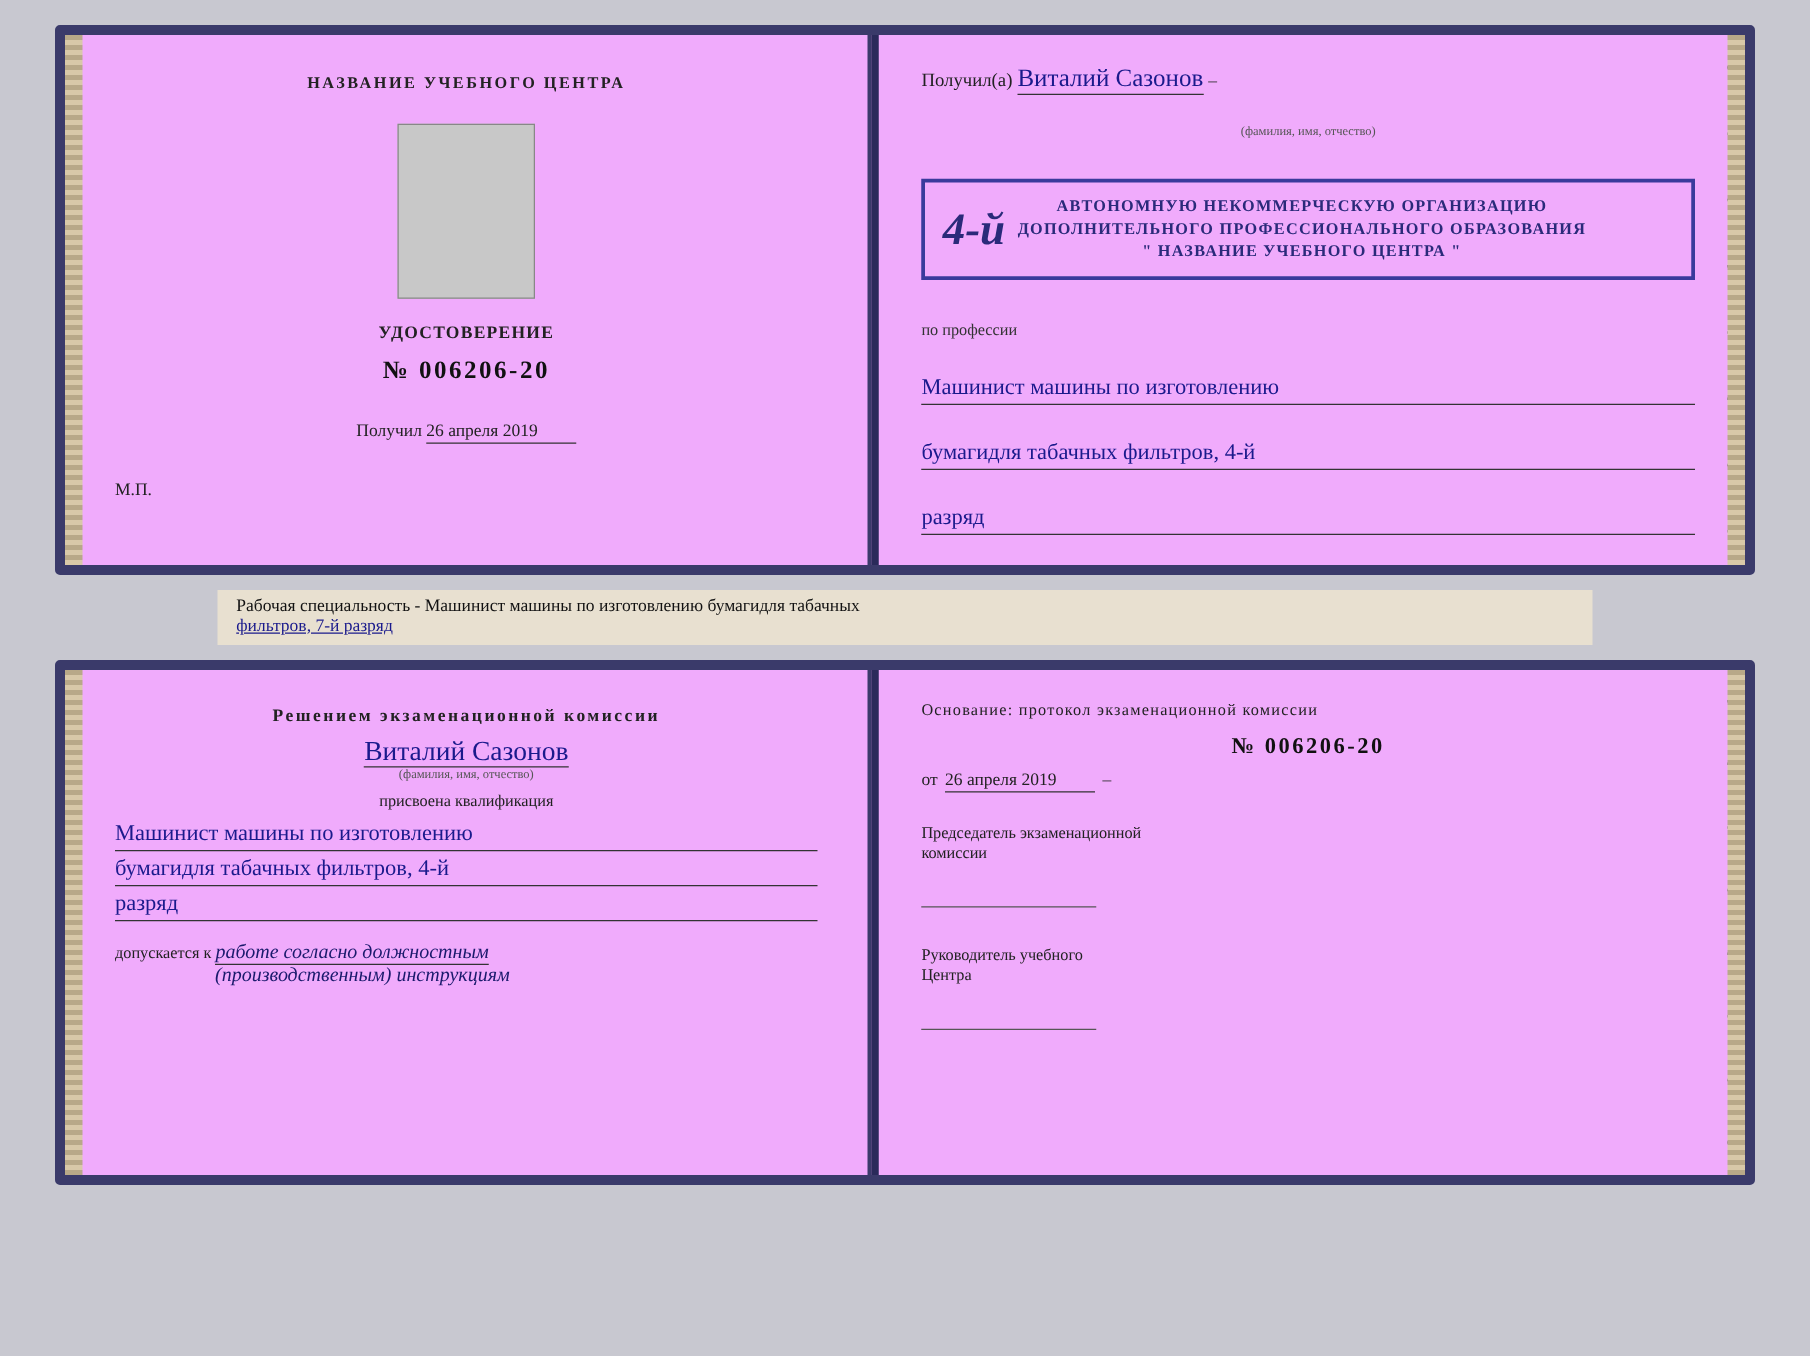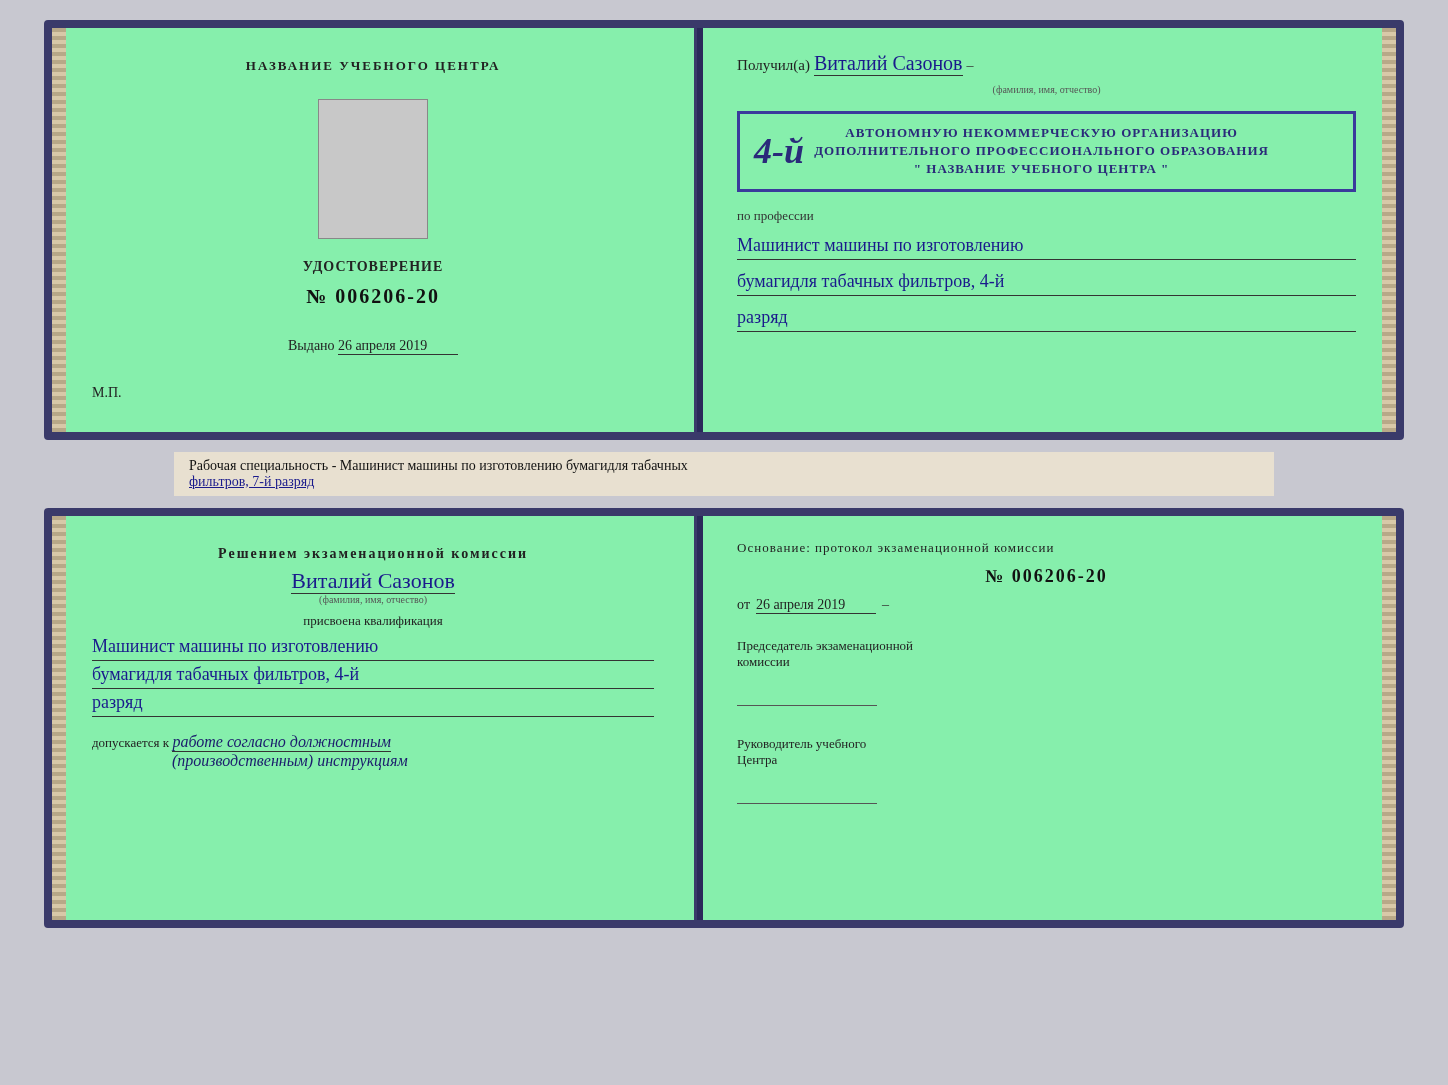--- a/index.html
+++ b/index.html
@@ -11,21 +11,21 @@
       display: flex;
       flex-direction: column;
       align-items: center;
       padding: 20px;
       gap: 12px;
     }
 
     .document-section {
       display: flex;
       width: 1360px;
-      background: #86efac;
+      background: #f0abfc;
       border: 8px solid #3a3a6a;
       border-radius: 4px;
       position: relative;
       overflow: hidden;
     }
 
     
     .top-doc {
       min-height: 420px;
     }
@@ -344,29 +344,29 @@
       <div class="center-title">НАЗВАНИЕ УЧЕБНОГО ЦЕНТРА</div>
 
       <div class="cert-photo-box"></div>
 
       <div class="cert-label">УДОСТОВЕРЕНИЕ</div>
       <div class="cert-number">
         <span>№</span>&nbsp;<span>006206-20</span>
       </div>
 
       <div class="cert-issued-line">
-        <span>Выдано</span>
+        <span>Получил</span>
         <span class="underline-value">26 апреля 2019</span>
       </div>
       <div class="mp-line">М.П.</div>
     </div>
   </div>
 
   <div class="doc-right">
-    <div class="inner-content" style="display:flex;flex-direction:column;gap:8px;">
+    <div class="inner-content" style="display:flex;flex-direction:column;gap:24px;">
 
       <div class="recipient-line">
         <span>Получил(а)</span>
         <span class="handwritten">Виталий Сазонов</span>
         <span class="stamp-dash">–</span>
       </div>
       <div class="small-caption">(фамилия, имя, отчество)</div>
 
 
       <div class="stamp-box">

